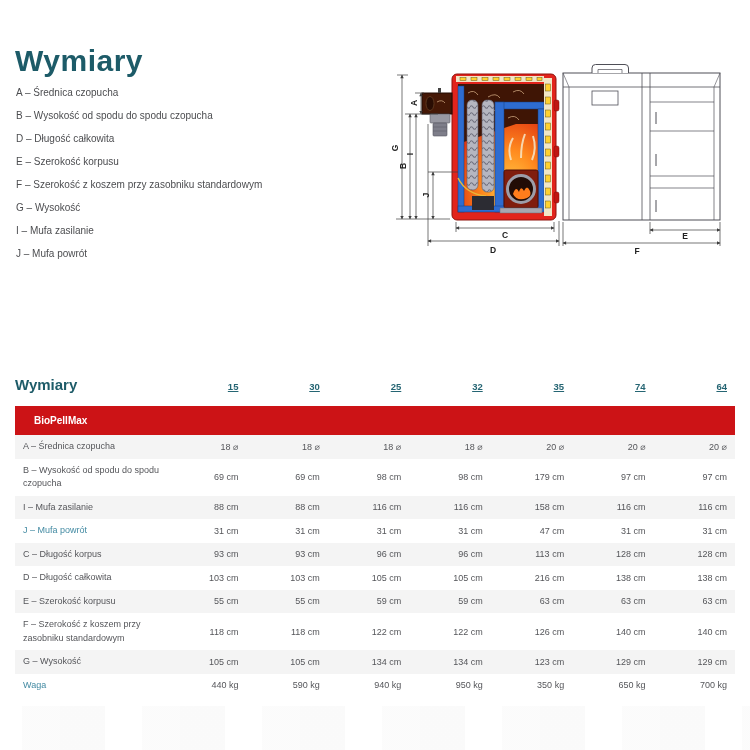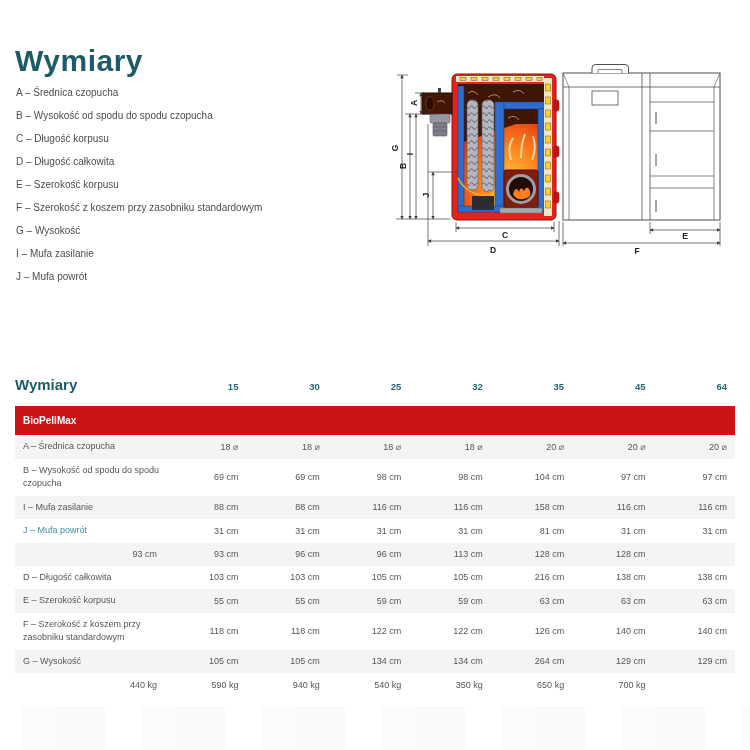--- a/index.html
+++ b/index.html
@@ -13,24 +13,24 @@
   .legend{position:absolute;left:16px;top:88px;list-style:none;margin:0;padding:0;}
   .legend li{font-size:10px;line-height:10px;margin-bottom:13px;color:#4c4d50;}
 
   .diagram{position:absolute;left:392px;top:62px;width:350px;height:224px;}
   .diagram svg{display:block;}
   .dimtxt{font-size:8.5px;font-weight:bold;fill:#222;font-family:"Liberation Sans","DejaVu Sans",sans-serif;}
 
   .spec{position:absolute;left:15px;top:376px;width:720px;}
   .spec-head{display:grid;grid-template-columns:150px repeat(7,1fr);align-items:baseline;}
   .spec-title{font-size:15px;font-weight:bold;color:#1d5b68;}
-  .col-h{font-size:9.5px;font-weight:bold;color:#256573;text-align:right;padding-right:8px;}
+  .col-h{font-size:9.5px;font-weight:bold;color:#256573;text-align:right;padding-right:8px;text-decoration:underline;}
 
   .brand-bar{margin-top:13px;background:#cc1316;color:#fff;font-size:10px;font-weight:bold;
-             padding:9px 8px;}
+             padding:9px 19px;}
 
   .rows{width:100%;}
   .row{display:grid;grid-template-columns:150px repeat(7,1fr);align-items:center;
        min-height:23px;font-size:9px;color:#55565a;}
   .row.striped{background:#f4f4f4;}
   .row .lbl{padding:5px 6px 5px 8px;line-height:1.5;}
   .row .val{text-align:right;padding-right:8px;white-space:nowrap;}
   .row.hl .lbl{color:#448ba3;}
 
   .bottom-stripes{position:absolute;left:0;top:706px;width:750px;height:44px;
@@ -40,21 +40,20 @@
 </head>
 <body>
 
 <div class="page">
 
   <h1 class="page-title">Wymiary</h1>
 
   <ul class="legend">
     <li>A – Średnica czopucha</li>
     <li>B – Wysokość od spodu do spodu czopucha</li>
-    <li>C – Długość korpusu</li>
     <li>D – Długość całkowita</li>
     <li>E – Szerokość korpusu</li>
     <li>F – Szerokość z koszem przy zasobniku standardowym</li>
     <li>G – Wysokość</li>
     <li>I – Mufa zasilanie</li>
     <li>J – Mufa powrót</li>
   </ul>
 
   <div class="diagram">
     <svg viewBox="0 0 350 224" width="350" height="224">
@@ -214,21 +213,21 @@
   </div>
 
   <div class="spec">
     <div class="spec-head">
       <div class="spec-title">Wymiary</div>
       <div class="col-h">15</div>
       <div class="col-h">30</div>
       <div class="col-h">25</div>
       <div class="col-h">32</div>
       <div class="col-h">35</div>
-      <div class="col-h">45</div>
+      <div class="col-h">74</div>
       <div class="col-h">64</div>
     </div>
 
     <div class="brand-bar">BioPellMax</div>
 
     <div class="rows">
 
       <div class="row striped">
         <div class="lbl">A – Średnica czopucha</div>
         <div class="val">18 ⌀</div>
@@ -239,21 +238,21 @@
         <div class="val">20 ⌀</div>
         <div class="val">20 ⌀</div>
       </div>
 
       <div class="row">
         <div class="lbl">B – Wysokość od spodu do spodu czopucha</div>
         <div class="val">69 cm</div>
         <div class="val">69 cm</div>
         <div class="val">98 cm</div>
         <div class="val">98 cm</div>
-        <div class="val">104 cm</div>
+        <div class="val">179 cm</div>
         <div class="val">97 cm</div>
         <div class="val">97 cm</div>
       </div>
 
       <div class="row striped">
         <div class="lbl">I – Mufa zasilanie</div>
         <div class="val">88 cm</div>
         <div class="val">88 cm</div>
         <div class="val">116 cm</div>
         <div class="val">116 cm</div>
@@ -261,26 +260,27 @@
         <div class="val">116 cm</div>
         <div class="val">116 cm</div>
       </div>
 
       <div class="row hl">
         <div class="lbl">J – Mufa powrót</div>
         <div class="val">31 cm</div>
         <div class="val">31 cm</div>
         <div class="val">31 cm</div>
         <div class="val">31 cm</div>
-        <div class="val">81 cm</div>
-        <div class="val">31 cm</div>
-        <div class="val">31 cm</div>
-      </div>
-
-      <div class="row striped">
+        <div class="val">47 cm</div>
+        <div class="val">31 cm</div>
+        <div class="val">31 cm</div>
+      </div>
+
+      <div class="row striped">
+        <div class="lbl">C – Długość korpus</div>
         <div class="val">93 cm</div>
         <div class="val">93 cm</div>
         <div class="val">96 cm</div>
         <div class="val">96 cm</div>
         <div class="val">113 cm</div>
         <div class="val">128 cm</div>
         <div class="val">128 cm</div>
       </div>
 
       <div class="row">
@@ -315,30 +315,31 @@
         <div class="val">140 cm</div>
         <div class="val">140 cm</div>
       </div>
 
       <div class="row striped">
         <div class="lbl">G – Wysokość</div>
         <div class="val">105 cm</div>
         <div class="val">105 cm</div>
         <div class="val">134 cm</div>
         <div class="val">134 cm</div>
-        <div class="val">264 cm</div>
+        <div class="val">123 cm</div>
         <div class="val">129 cm</div>
         <div class="val">129 cm</div>
       </div>
 
       <div class="row hl">
+        <div class="lbl">Waga</div>
         <div class="val">440 kg</div>
         <div class="val">590 kg</div>
         <div class="val">940 kg</div>
-        <div class="val">540 kg</div>
+        <div class="val">950 kg</div>
         <div class="val">350 kg</div>
         <div class="val">650 kg</div>
         <div class="val">700 kg</div>
       </div>
 
     </div>
   </div>
 
   <div class="bottom-stripes"></div>
 </div>

